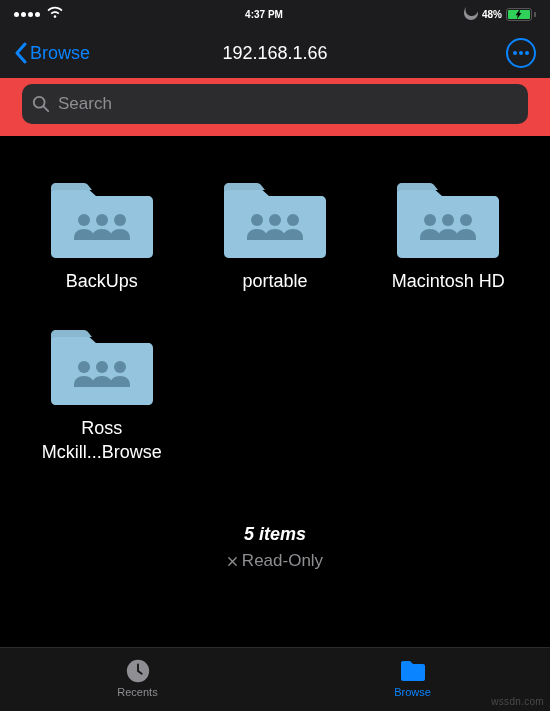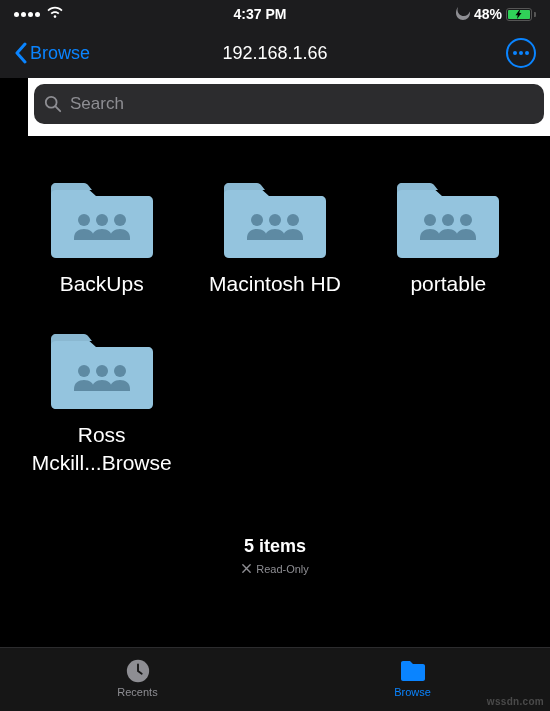--- a/index.html
+++ b/index.html
@@ -1,64 +1,64 @@
 <!DOCTYPE html>
 <html><head>
   <meta charset="utf-8">
   <style>
     * { margin: 0; padding: 0; box-sizing: border-box; font-family: -apple-system, BlinkMacSystemFont, 'Segoe UI', sans-serif; }
     body { width: 550px; height: 711px; background: #000; color: #fff; overflow: hidden; position: relative; }
     
     
-    .status-bar { height: 28px; display: flex; justify-content: space-between; align-items: center; padding: 0 14px; font-size: 14px; font-weight: 600; background: #1c1c1e; gap: 16px; }
+    .status-bar { height: 28px; display: flex; justify-content: space-between; align-items: center; padding: 0 14px; font-size: 10px; font-weight: 600; background: #1c1c1e; gap: 16px; }
     .status-left { display: flex; align-items: center; gap: 6px; }
     .status-right { display: flex; align-items: center; gap: 4px; }
     .signal-dots { display: flex; gap: 2px; align-items: center; }
     .signal-dots span { width: 5px; height: 5px; background: #fff; border-radius: 50%; }
     .wifi-icon svg { width: 18px; height: 14px; }
     .moon-icon svg { width: 14px; height: 14px; }
     .battery { display: flex; align-items: center; gap: 2px; }
     .battery-body { width: 26px; height: 13px; border: 1px solid #555; border-radius: 3px; position: relative; padding: 1px; }
     .battery-fill { background: #30d158; height: 100%; width: 98%; border-radius: 1px; display:flex; align-items:center; justify-content:center; }
     .battery-tip { width: 2px; height: 5px; background: #555; border-radius: 0 1px 1px 0; }
     
     
     .nav-bar { height: 50px; display: flex; align-items: center; justify-content: space-between; padding: 0 14px; background: #1c1c1e; }
     .nav-back { display: flex; align-items: center; gap: 2px; color: #0a84ff; font-size: 18px; cursor: pointer; }
     .nav-back svg { width: 14px; height: 22px; }
     .nav-title { font-size: 18px; font-weight: 400; position: absolute; left: 50%; transform: translateX(-50%); }
     .nav-more { width: 30px; height: 30px; border: 2px solid #0a84ff; border-radius: 50%; display: flex; align-items: center; justify-content: center; cursor: pointer; }
     .nav-more svg { width: 16px; height: 4px; }
     
     
-    .search-wrap { padding: 6px 6px 12px; background: #ffffff; margin-left: 28px; }
+    .search-wrap { padding: 6px 22px 12px; background: #ef4444; }
     .search-field { background: #2c2c2e; border-radius: 10px; height: 40px; display: flex; align-items: center; padding: 0 10px; gap: 8px; }
     .search-field svg { width: 18px; height: 18px; flex-shrink: 0; }
     .search-input { background: transparent; border: none; color: #8e8e93; font-size: 17px; outline: none; flex: 1; }
     .search-input::placeholder { color: #8e8e93; }
     
     
     .grid-area { padding: 40px 20px 10px; display: grid; grid-template-columns: repeat(3, 1fr); gap: 30px 10px; }
     .folder-item { display: flex; flex-direction: column; align-items: center; gap: 8px; cursor: pointer; }
     .folder-icon { width: 110px; height: 86px; position: relative; }
-    .folder-label { font-size: 21px; text-align: center; line-height: 1.3; max-width: 150px; word-wrap: break-word; }
+    .folder-label { font-size: 18px; text-align: center; line-height: 1.3; max-width: 150px; word-wrap: break-word; }
     
     
     .summary { text-align: center; margin-top: 50px; }
-    .item-count { font-size: 18px; font-weight: 600; margin-bottom: 6px; }
-    .readonly { font-size: 11px; color: #8e8e93; display: flex; align-items: center; justify-content: center; gap: 4px; }
+    .item-count { font-size: 18px; font-weight: 600; margin-bottom: 6px; font-style: italic; }
+    .readonly { font-size: 17px; color: #8e8e93; display: flex; align-items: center; justify-content: center; gap: 4px; }
     
     
     .tab-bar { position: absolute; bottom: 0; left: 0; right: 0; height: 64px; background: #161616; display: flex; border-top: 1px solid #2c2c2e; }
     .tab-item { flex: 1; display: flex; flex-direction: column; align-items: center; justify-content: center; gap: 2px; cursor: pointer; color: #8e8e93; padding-bottom: 4px;}
     .tab-item.active { color: #0a84ff; }
     .tab-item svg { width: 28px; height: 26px; }
     .tab-label { font-size: 11px; font-weight: 500; }
 
-    .watermark { position: absolute; bottom: 4px; right: 6px; font-size: 10px; color: #4a4a4a; z-index: 5; letter-spacing: 0.3px; font-weight: bold;}
+    .watermark { position: absolute; bottom: 4px; right: 6px; font-size: 10px; color: #4a4a4a; z-index: 5; letter-spacing: 0.3px;}
   </style>
 </head>
 <body>
 
 <div class="status-bar">
   <div class="status-left">
     <div class="signal-dots">
       <span></span>
         <span></span>
         <span></span>
@@ -140,36 +140,36 @@
   <path d="M4 12c0-3 2-5 5-5h28c2 0 3 1 4 2l4 5H9c-3 0-5 2-5 4z" fill="#8ab8d1"></path>
   <g fill="#5e8aa3">
     <circle cx="37" cy="44" r="6"></circle>
             <path d="M27 62c0-6 4.5-9 10-9s10 3 10 9v2H27z"></path>
     <circle cx="55" cy="44" r="6"></circle>
             <path d="M45 62c0-6 4.5-9 10-9s10 3 10 9v2H45z"></path>
     <circle cx="73" cy="44" r="6"></circle>
             <path d="M63 62c0-6 4.5-9 10-9s10 3 10 9v2H63z"></path>
   </g>
 </svg></div>
+    <div class="folder-label">portable</div>
+  </div>
+  <div class="folder-item">
+    <div class="folder-icon"><svg viewBox="0 0 110 86" width="110" height="86">
+  <path d="M4 16c0-3 2-5 5-5h30l10 9h52c3 0 5 2 5 5v52c0 3-2 5-5 5H9c-3 0-5-2-5-5V16z" fill="#94c4de"></path>
+  <path d="M4 12c0-3 2-5 5-5h28c2 0 3 1 4 2l4 5H9c-3 0-5 2-5 4z" fill="#8ab8d1"></path>
+  <g fill="#5e8aa3">
+    <circle cx="37" cy="44" r="6"></circle>
+            <path d="M27 62c0-6 4.5-9 10-9s10 3 10 9v2H27z"></path>
+    <circle cx="55" cy="44" r="6"></circle>
+            <path d="M45 62c0-6 4.5-9 10-9s10 3 10 9v2H45z"></path>
+    <circle cx="73" cy="44" r="6"></circle>
+            <path d="M63 62c0-6 4.5-9 10-9s10 3 10 9v2H63z"></path>
+  </g>
+</svg></div>
     <div class="folder-label">Macintosh HD</div>
-  </div>
-  <div class="folder-item">
-    <div class="folder-icon"><svg viewBox="0 0 110 86" width="110" height="86">
-  <path d="M4 16c0-3 2-5 5-5h30l10 9h52c3 0 5 2 5 5v52c0 3-2 5-5 5H9c-3 0-5-2-5-5V16z" fill="#94c4de"></path>
-  <path d="M4 12c0-3 2-5 5-5h28c2 0 3 1 4 2l4 5H9c-3 0-5 2-5 4z" fill="#8ab8d1"></path>
-  <g fill="#5e8aa3">
-    <circle cx="37" cy="44" r="6"></circle>
-            <path d="M27 62c0-6 4.5-9 10-9s10 3 10 9v2H27z"></path>
-    <circle cx="55" cy="44" r="6"></circle>
-            <path d="M45 62c0-6 4.5-9 10-9s10 3 10 9v2H45z"></path>
-    <circle cx="73" cy="44" r="6"></circle>
-            <path d="M63 62c0-6 4.5-9 10-9s10 3 10 9v2H63z"></path>
-  </g>
-</svg></div>
-    <div class="folder-label">portable</div>
   </div>
   <div class="folder-item">
     <div class="folder-icon"><svg viewBox="0 0 110 86" width="110" height="86">
   <path d="M4 16c0-3 2-5 5-5h30l10 9h52c3 0 5 2 5 5v52c0 3-2 5-5 5H9c-3 0-5-2-5-5V16z" fill="#94c4de"></path>
   <path d="M4 12c0-3 2-5 5-5h28c2 0 3 1 4 2l4 5H9c-3 0-5 2-5 4z" fill="#8ab8d1"></path>
   <g fill="#5e8aa3">
     <circle cx="37" cy="44" r="6"></circle>
             <path d="M27 62c0-6 4.5-9 10-9s10 3 10 9v2H27z"></path>
     <circle cx="55" cy="44" r="6"></circle>
             <path d="M45 62c0-6 4.5-9 10-9s10 3 10 9v2H45z"></path>

